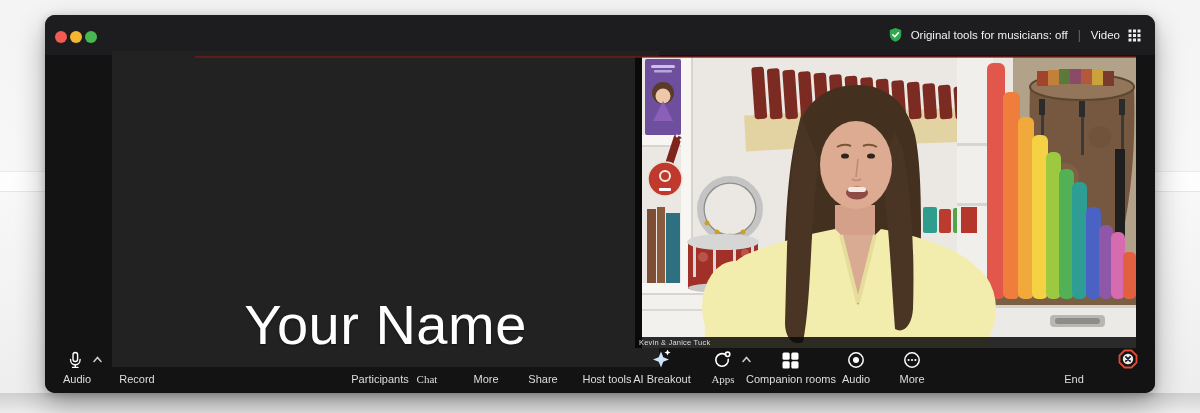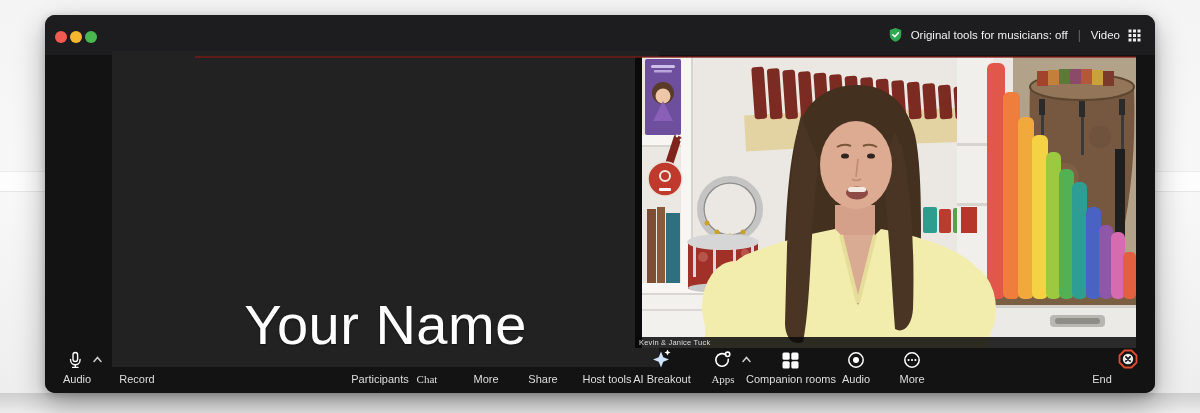--- a/index.html
+++ b/index.html
@@ -348,16 +348,16 @@
     </span>
     <span class="tb-label" style="left:867px;">More</span>
 
     <span class="tb-icon" style="left:1072px; top:0px;">
       <svg width="22" height="22" viewBox="0 0 22 22">
         <path d="M7.5 2.5 L14.5 2.5 L19.5 7.5 L19.5 14.5 L14.5 19.5 L7.5 19.5 L2.5 14.5 L2.5 7.5 Z" fill="none" stroke="#e14b33" stroke-width="1.8" stroke-linejoin="round"></path>
         <circle cx="11" cy="11" r="5.2" fill="#e9e9e9"></circle>
         <path d="M8.9 8.9 L13.1 13.1 M13.1 8.9 L8.9 13.1" stroke="#161616" stroke-width="1.7" stroke-linecap="round"></path>
       </svg>
     </span>
-    <span class="tb-label" style="left:1057px;">End</span>
+    <span class="tb-label" style="left:1029px;">End</span>
 
   </div>
 </div>
 
 </body></html>

